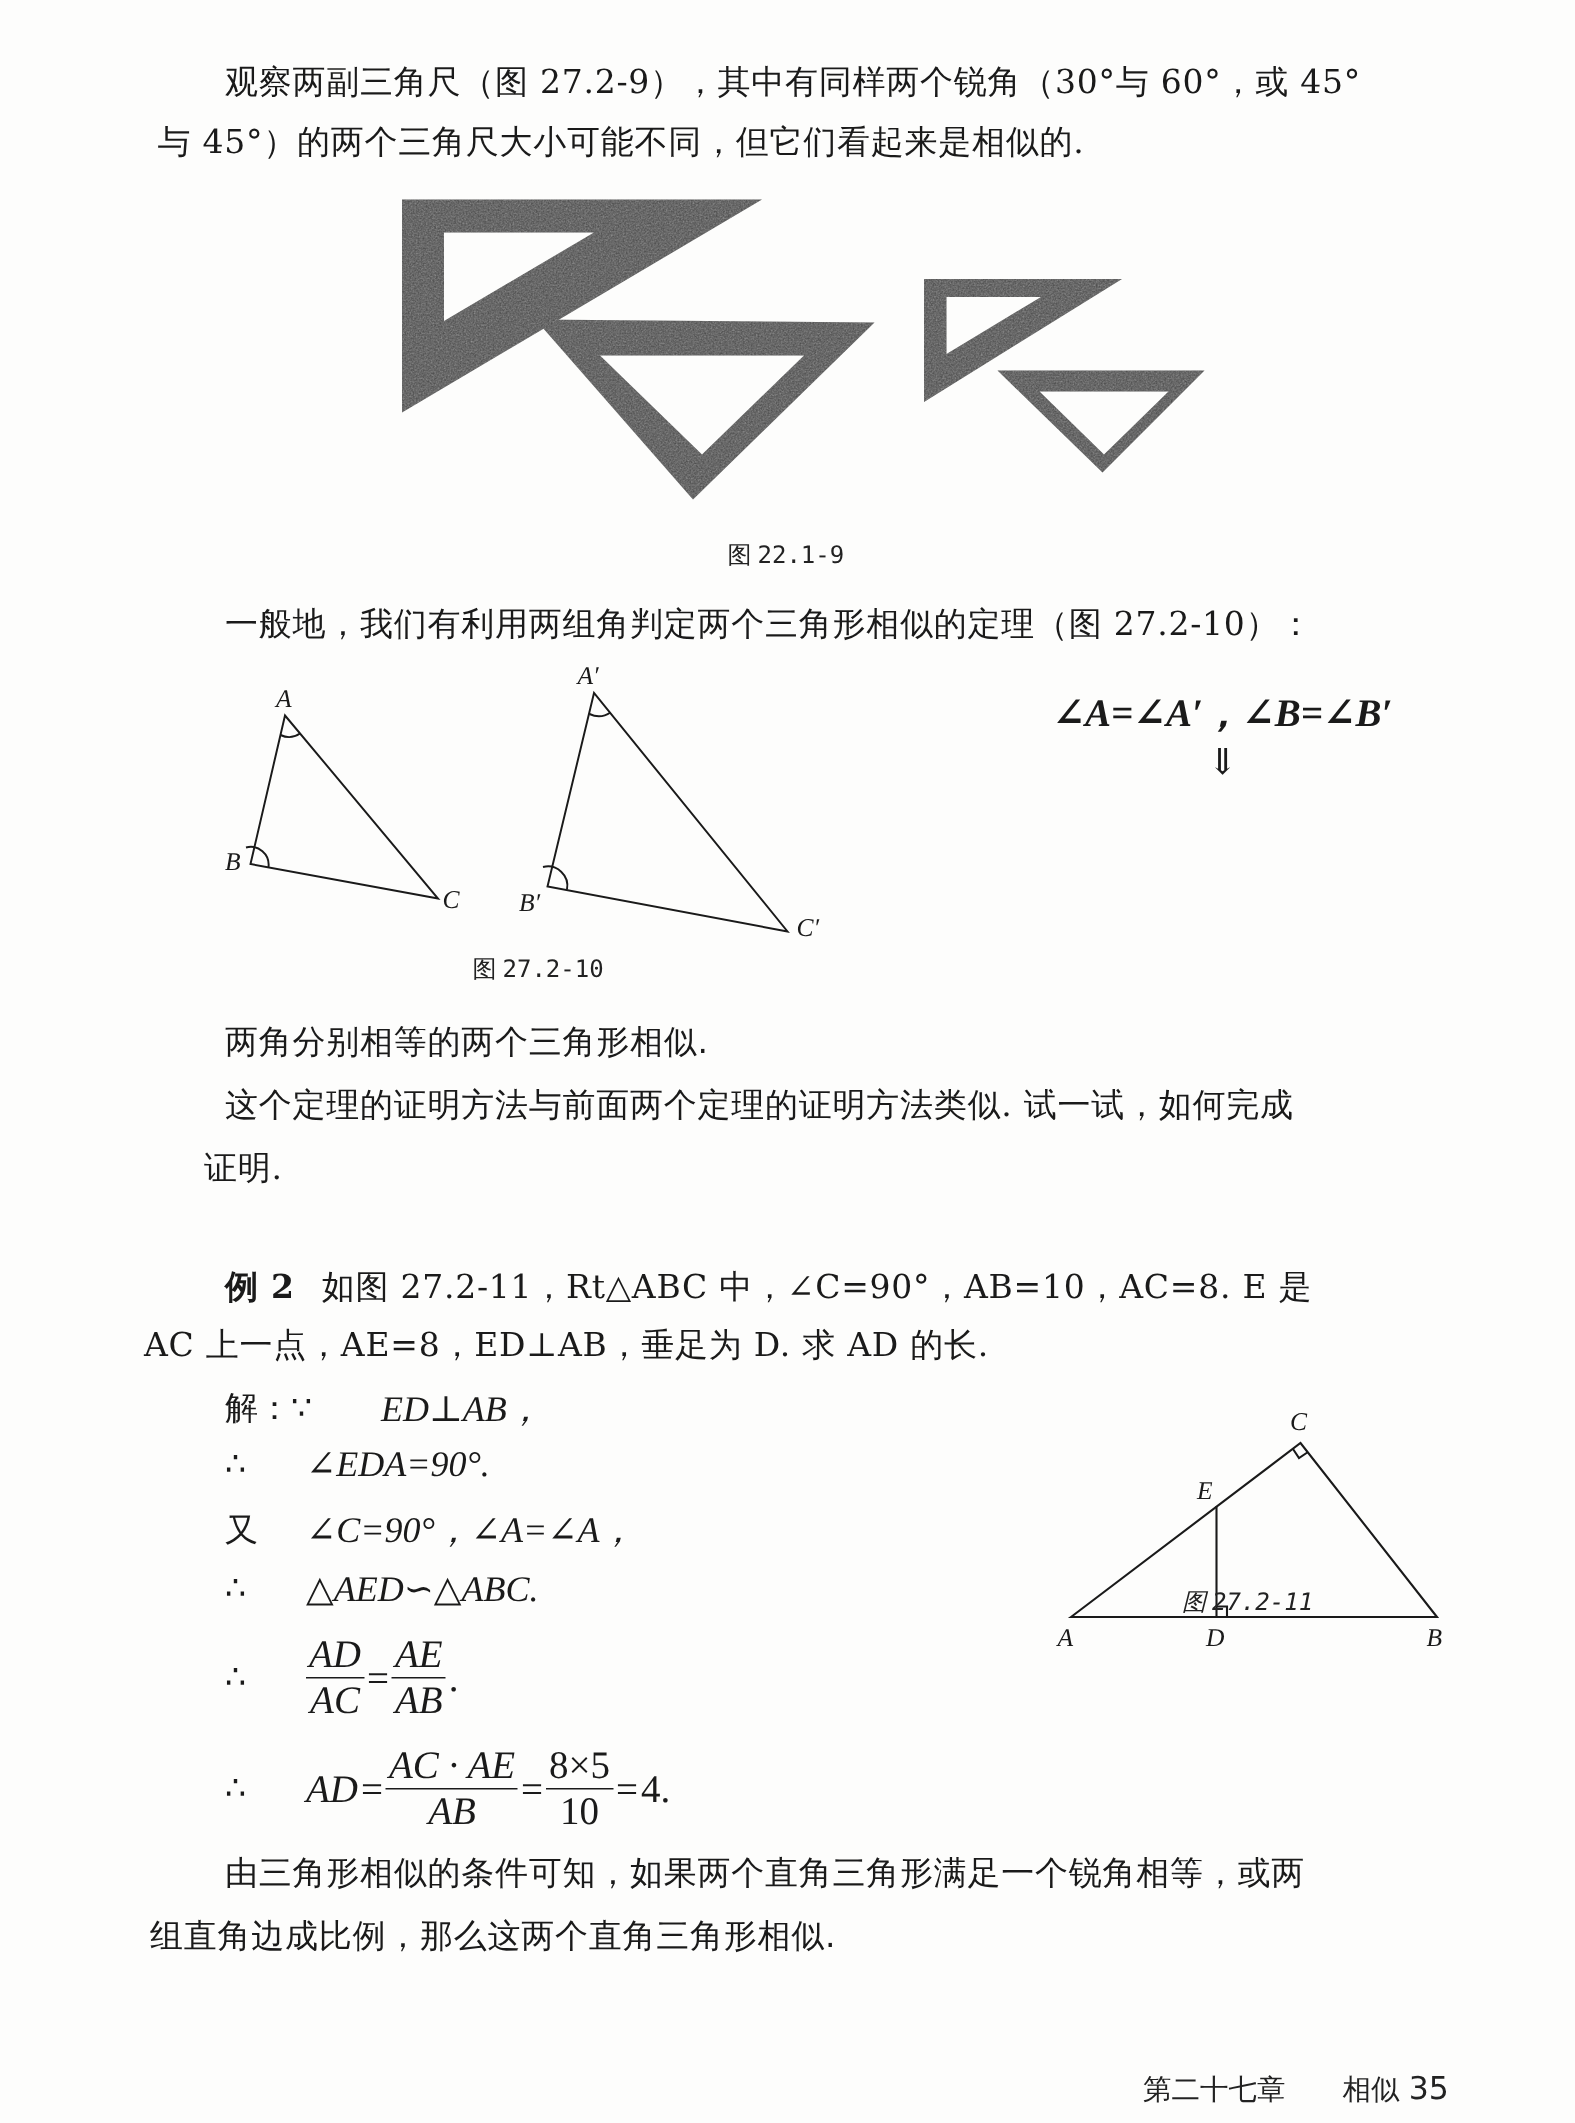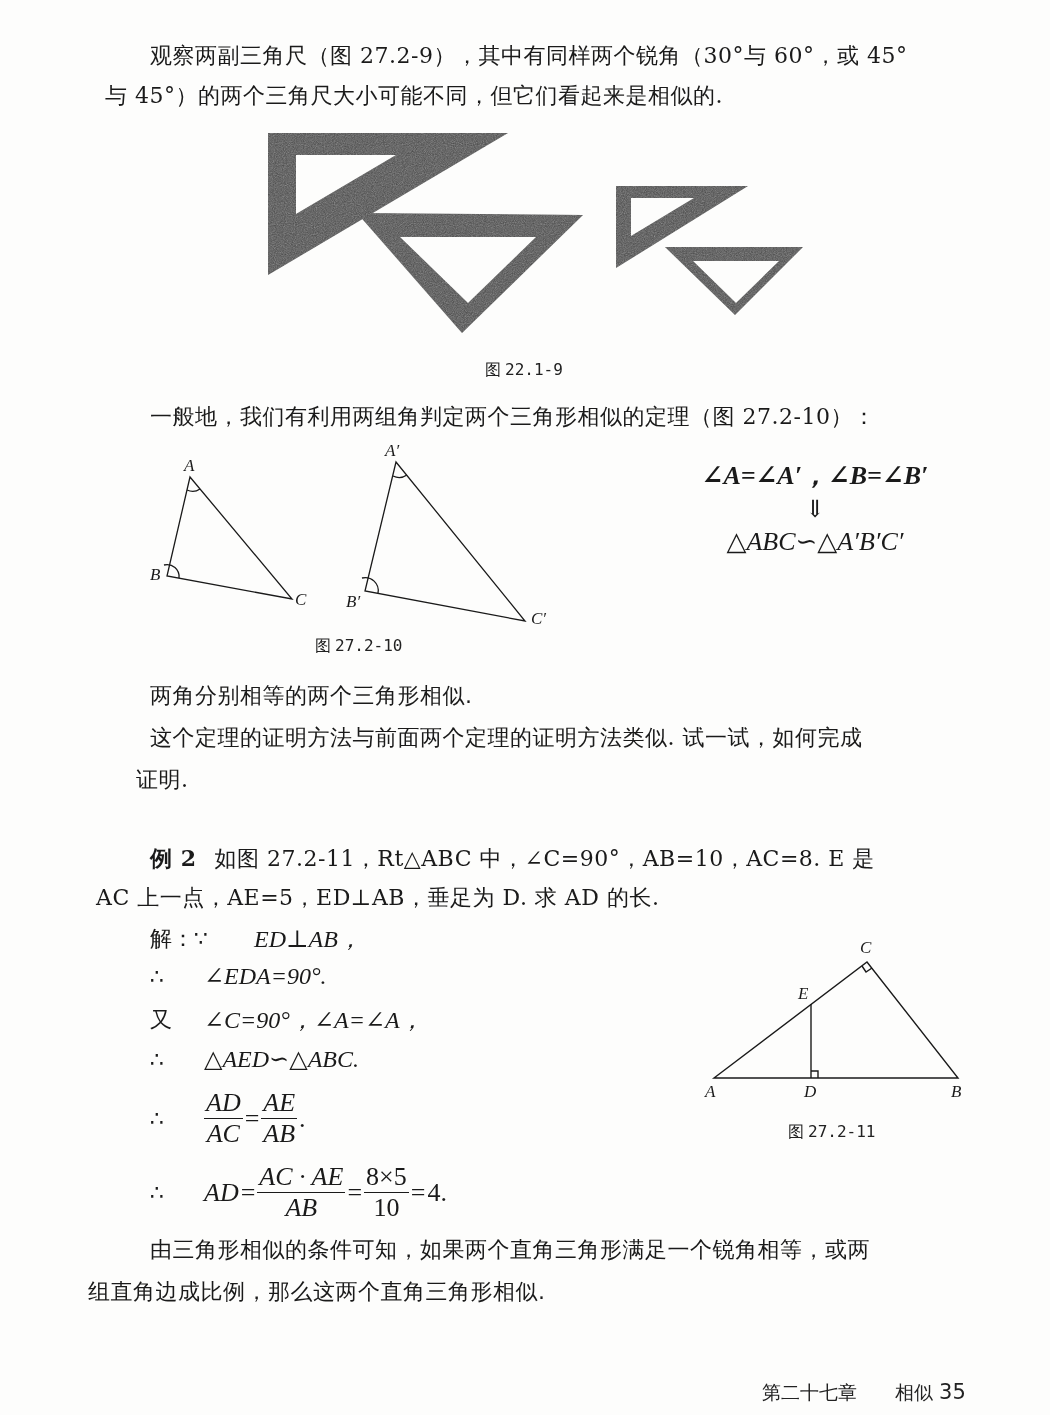--- a/index.html
+++ b/index.html
@@ -82,31 +82,30 @@
   <span class="lbl" style="left:346px; top:592px;">B′</span>
   <span class="lbl" style="left:531px; top:609px;">C′</span>
 </div>
 <div class="caption" style="left:315px; top:636px;">
   <span class="fig">图</span><span>27.2-10</span>
 </div>
 
 <div class="abs" style="left:660px; top:458px; width:310px; text-align:center;">
   <div class="math" style="font-size:26px; line-height:36px;font-weight:bold;">∠A=∠A′，∠B=∠B′</div>
   <div class="mathup" style="font-size:24px; line-height:30px;">⇓</div>
-  <div class="math" style="font-size:26px; line-height:36px;">△ABC∽△A′B′C′</div>
 </div>
 
 <div class="para" style="left:150px; top:676px; font-family:'DejaVu Sans', sans-serif;">两角分别相等的两个三角形相似.</div>
 <div class="para" style="left:150px; top:718px;">这个定理的证明方法与前面两个定理的证明方法类似. 试一试，如何完成</div>
 <div class="para" style="left:100px; top:760px;margin-left:36px;">证明.</div>
 
 <div class="para" style="left:150px; top:838px;text-align:center;">
   <span style="font-weight:bold; margin-right:18px;">例 2</span><span>如图 27.2-11，Rt△ABC 中，∠C=90°，AB=10，AC=8. E 是</span>
 </div>
-<div class="para" style="left:96px; top:878px;">AC 上一点，AE=5，ED⊥AB，垂足为 D. 求 AD 的长.</div>
+<div class="para" style="left:96px; top:878px;">AC 上一点，AE=8，ED⊥AB，垂足为 D. 求 AD 的长.</div>
 
 <div class="sol-line" style="left:150px; top:923px;">
   <span class="mark" style="width:104px;">解：∵</span>
   <span class="math">ED⊥AB，</span>
 </div>
 <div class="sol-line" style="left:150px; top:962px;">
   <span class="mark">∴</span>
   <span class="math">∠EDA=90°.</span>
 </div>
 <div class="sol-line" style="left:150px; top:1004px;">
@@ -157,24 +156,24 @@
       <path d="M811 1071 L818 1071 L818 1078"></path>
       <path d="M862 966 L866 972 L872 968"></path>
     </g>
   </svg>
   <span class="lbl" style="left:860px; top:938px;">C</span>
   <span class="lbl" style="left:798px; top:984px;">E</span>
   <span class="lbl" style="left:705px; top:1082px;">A</span>
   <span class="lbl" style="left:804px; top:1082px;">D</span>
   <span class="lbl" style="left:951px; top:1082px;">B</span>
 </div>
-<div class="caption" style="left:788px; top:1122px;">
+<div class="caption" style="left:788px; top:1058px;font-style:italic;">
   <span class="fig">图</span><span>27.2-11</span>
 </div>
 
 <div class="para" style="left:150px; top:1230px; font-family:'DejaVu Sans', sans-serif;">由三角形相似的条件可知，如果两个直角三角形满足一个锐角相等，或两</div>
-<div class="para" style="left:88px; top:1272px; font-family:'DejaVu Sans', sans-serif;">组直角边成比例，那么这两个直角三角形相似.</div>
+<div class="para" style="left:100px; top:1272px; font-family:'DejaVu Sans', sans-serif;">组直角边成比例，那么这两个直角三角形相似.</div>
 
 <div class="footer" style="left:762px; top:1380px;">
   <span>第二十七章</span>
   <span style="margin-left:32px;">相似</span>
   <span style="font-size:21px;">35</span>
 </div>
 
 </body></html>

